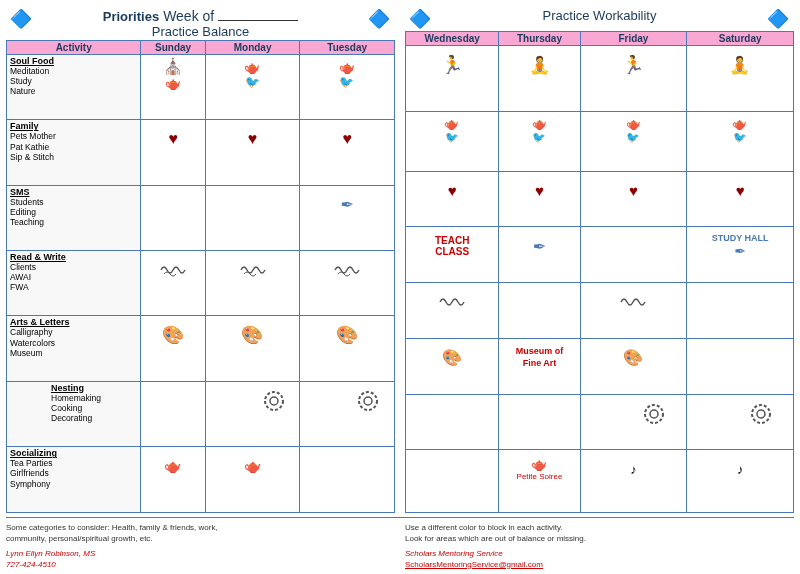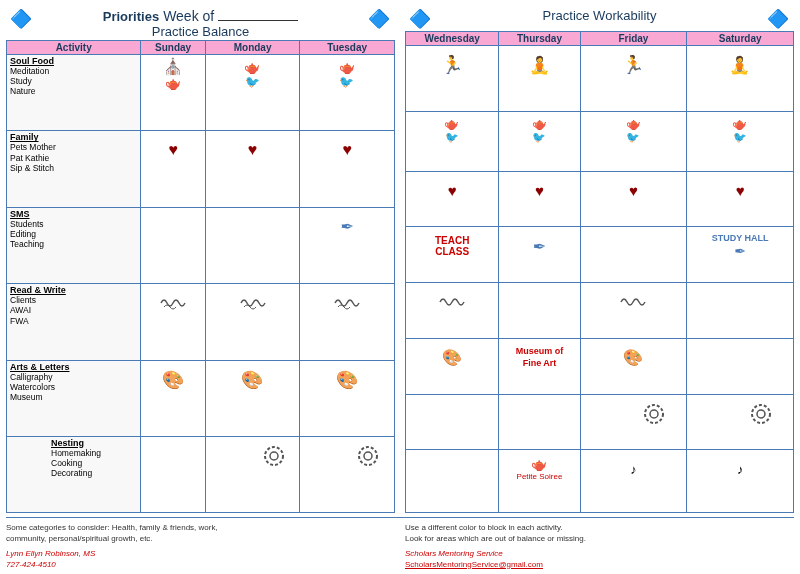--- a/index.html
+++ b/index.html
@@ -300,20 +300,41 @@
           <td>
             <div class="cell-content">
               <svg width="22" height="22">
                 <circle cx="11" cy="11" r="9" stroke="#555" fill="none" stroke-width="2" stroke-dasharray="3,2"></circle>
                 <circle cx="11" cy="11" r="4" stroke="#555" fill="none" stroke-width="1.5"></circle>
               </svg>
             </div>
           </td>
         </tr>
 
+        <tr class="row-social">
+          <td class="activity-col">
+            <div class="cat-title">Socializing</div>
+            <div class="sub-item">Tea Parties</div>
+            <div class="sub-item">Girlfriends</div>
+            <div class="sub-item">Symphony</div>
+          </td>
+          <td>
+            <div class="cell-content">
+                <span style="font-size:14px; color:#8b0000;">🫖</span>
+              </div>
+          </td>
+          <td>
+            <div class="cell-content">
+                <span style="font-size:14px; color:#8b0000;">🫖</span>
+              </div>
+          </td>
+          <td>
+              <div class="cell-content"></div>
+            </td>
+        </tr>
       </tbody>
     </table>
   </div>
 
   <div class="panel">
     <div class="panel-top">
       <span class="panel-icon">🔷</span>
       <div class="panel-titles">
         <div class="sub-title">Practice Workability</div>
       </div>

